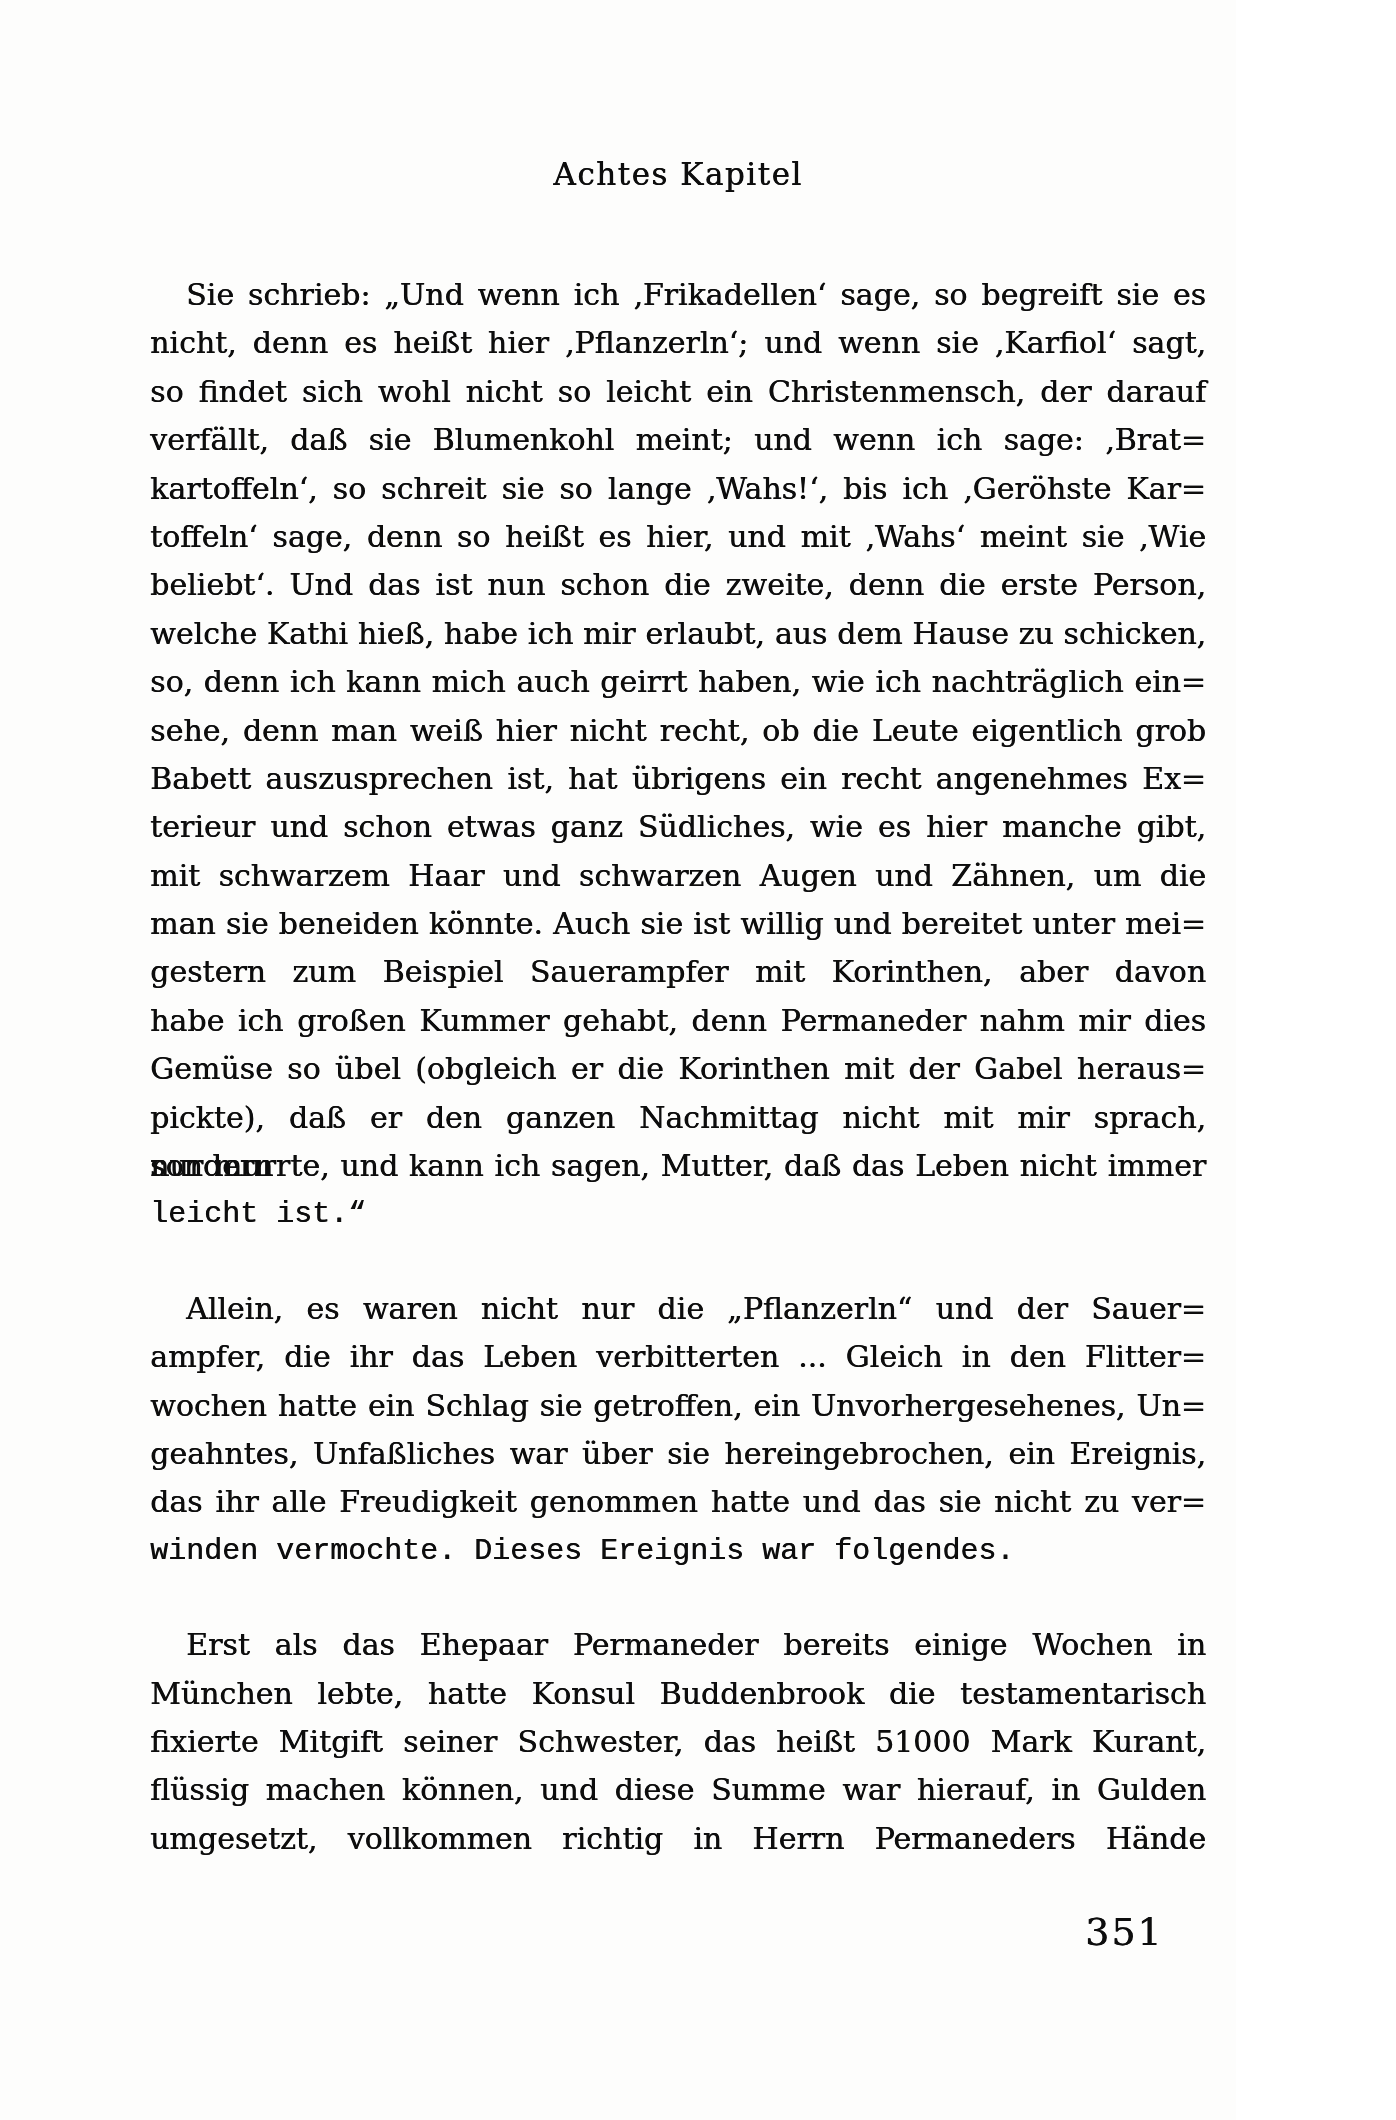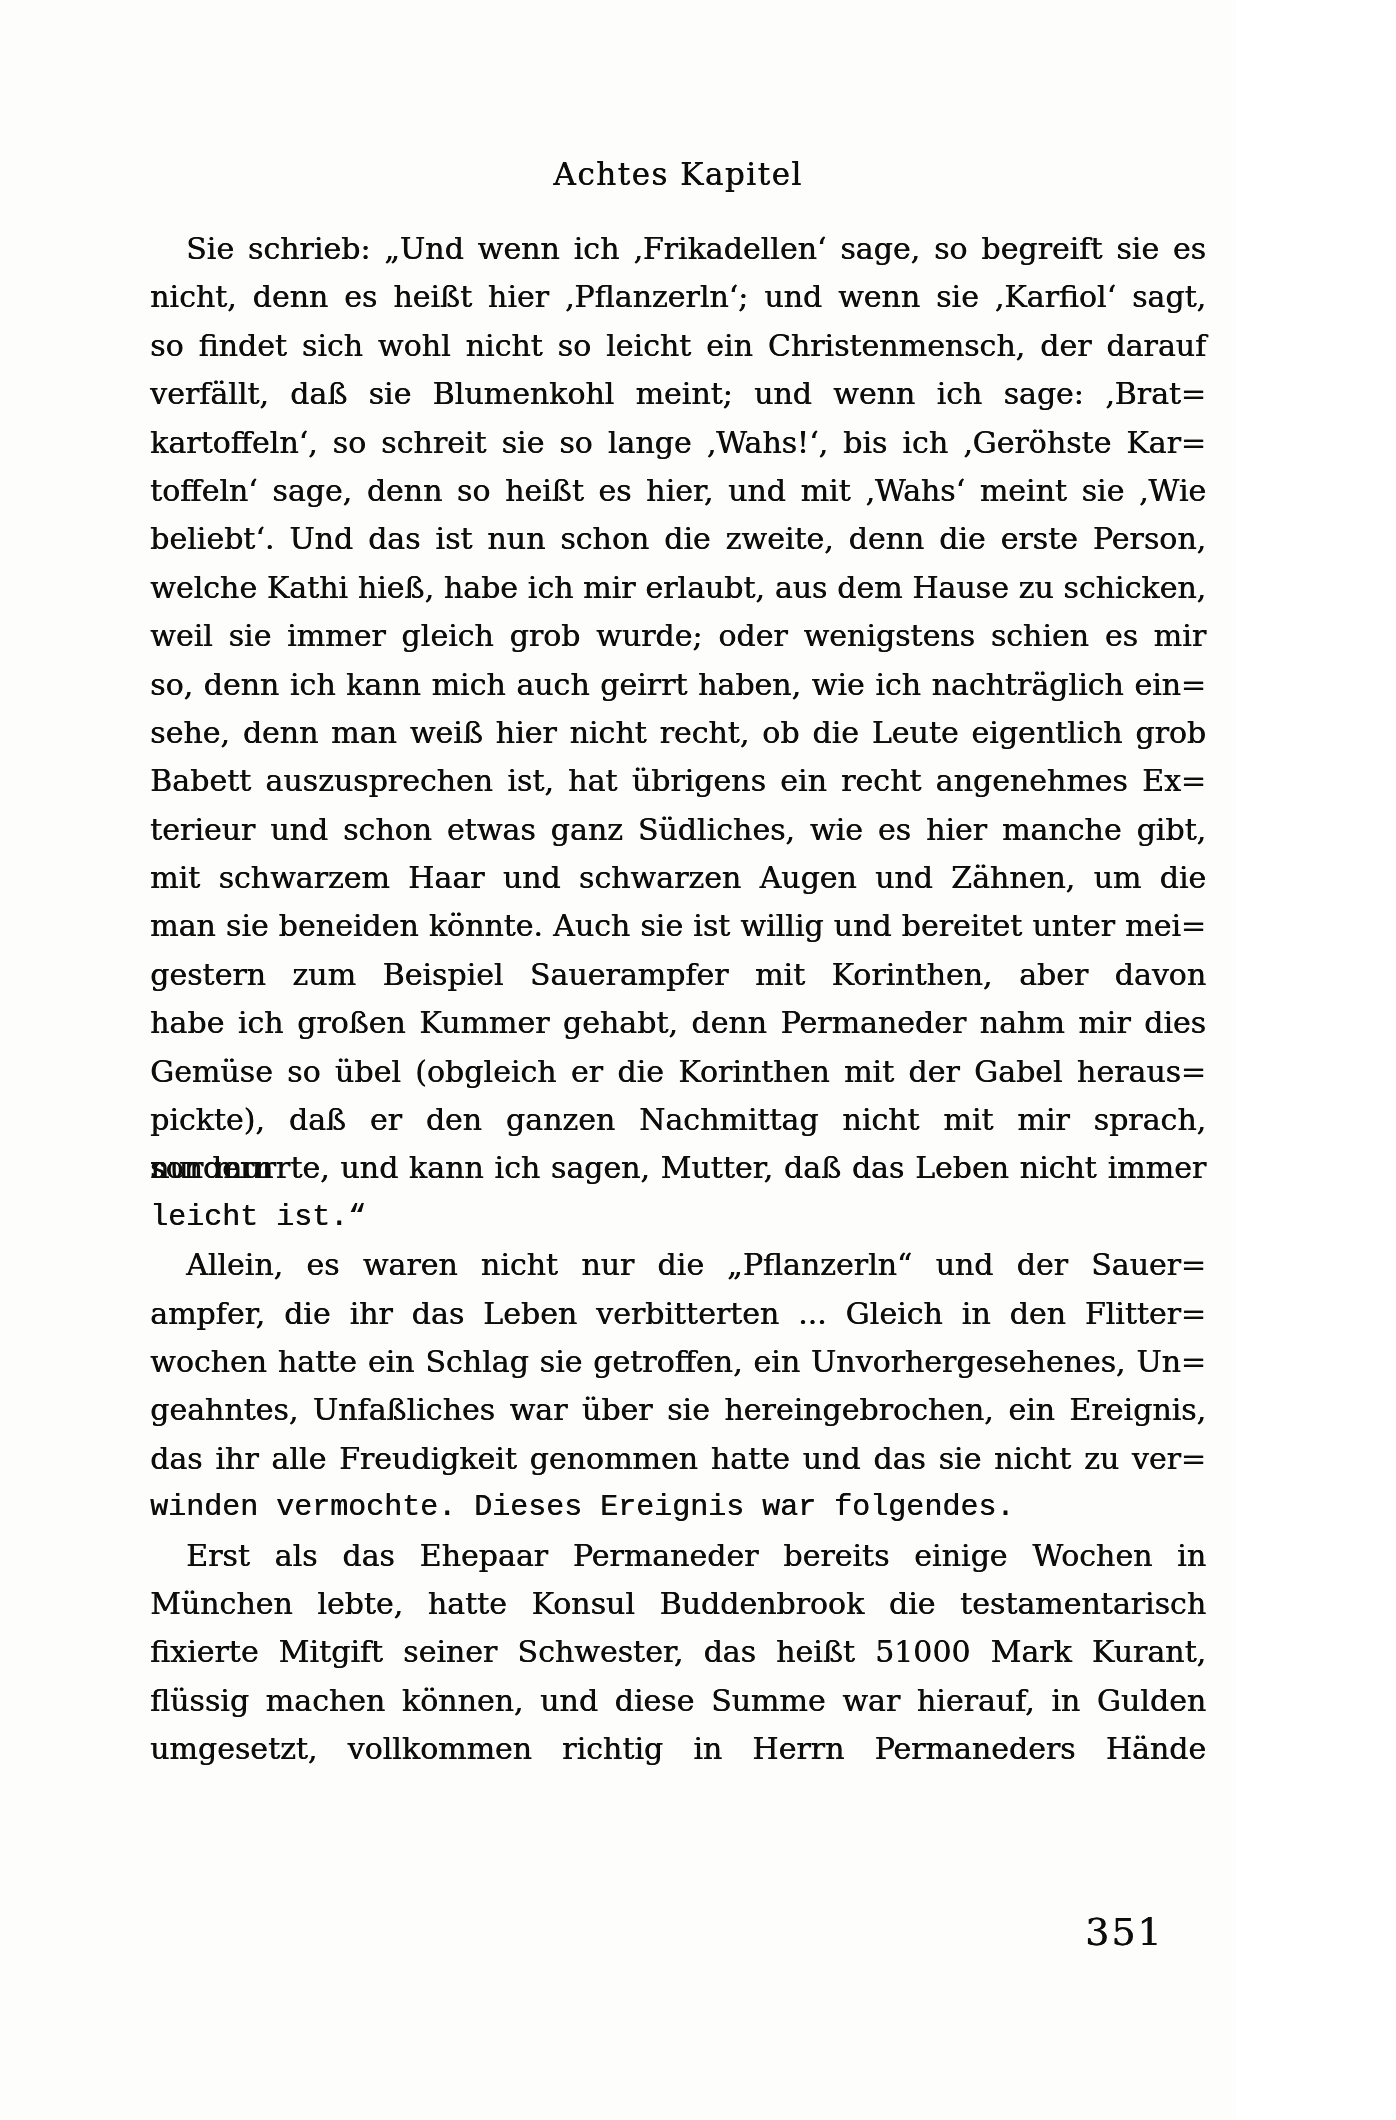--- a/index.html
+++ b/index.html
@@ -31,21 +31,21 @@
     width: 1056px;
     font-size: 30px;
     line-height: 48.4px;
   }
   .text-line {
     text-align: justify;
     text-align-last: justify;
     height: 48.4px;
     white-space: normal;
   }
-  .text-line.indent { text-indent: 36px; }
+  .text-line.indent { text-indent: 36px; margin-top: 46px; }
   .text-line.flush-last { text-align-last: left; font-family: Liberation Mono, monospace; }
   .page-number {
     position: absolute;
     top: 1910px;
     left: 1085px;
     font-size: 38px;
     letter-spacing: 2px;
   }
 </style>
 </head>
@@ -56,21 +56,20 @@
 
   <div class="text-column" id="text-column">
       <div class="text-line indent">Sie schrieb: „Und wenn ich ‚Frikadellen‘ sage, so begreift sie es</div>
       <div class="text-line">nicht, denn es heißt hier ‚Pflanzerln‘; und wenn sie ‚Karfiol‘ sagt,</div>
       <div class="text-line">so findet sich wohl nicht so leicht ein Christenmensch, der darauf</div>
       <div class="text-line">verfällt, daß sie Blumenkohl meint; und wenn ich sage: ‚Brat=</div>
       <div class="text-line">kartoffeln‘, so schreit sie so lange ‚Wahs!‘, bis ich ‚Geröhste Kar=</div>
       <div class="text-line">toffeln‘ sage, denn so heißt es hier, und mit ‚Wahs‘ meint sie ‚Wie</div>
       <div class="text-line">beliebt‘. Und das ist nun schon die zweite, denn die erste Person,</div>
       <div class="text-line">welche Kathi hieß, habe ich mir erlaubt, aus dem Hause zu schicken,</div>
-      <div class="text-line">weil sie immer gleich grob wurde; oder wenigstens schien es mir</div>
       <div class="text-line">so, denn ich kann mich auch geirrt haben, wie ich nachträglich ein=</div>
       <div class="text-line">sehe, denn man weiß hier nicht recht, ob die Leute eigentlich grob</div>
       <div class="text-line">Babett auszusprechen ist, hat übrigens ein recht angenehmes Ex=</div>
       <div class="text-line">terieur und schon etwas ganz Südliches, wie es hier manche gibt,</div>
       <div class="text-line">mit schwarzem Haar und schwarzen Augen und Zähnen, um die</div>
       <div class="text-line">man sie beneiden könnte. Auch sie ist willig und bereitet unter mei=</div>
       <div class="text-line">gestern zum Beispiel Sauerampfer mit Korinthen, aber davon</div>
       <div class="text-line">habe ich großen Kummer gehabt, denn Permaneder nahm mir dies</div>
       <div class="text-line">Gemüse so übel (obgleich er die Korinthen mit der Gabel heraus=</div>
       <div class="text-line">pickte), daß er den ganzen Nachmittag nicht mit mir sprach, sondern</div>

